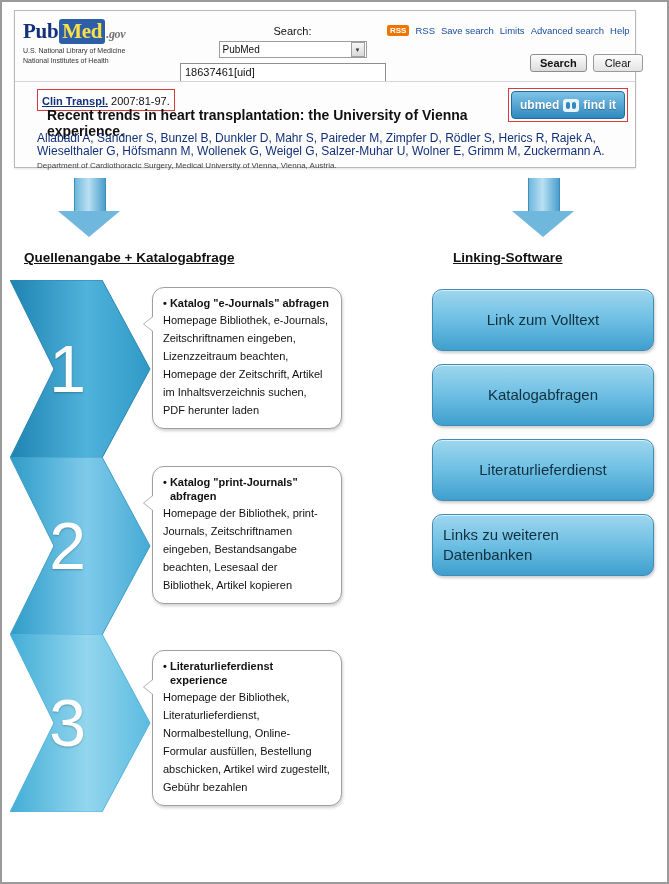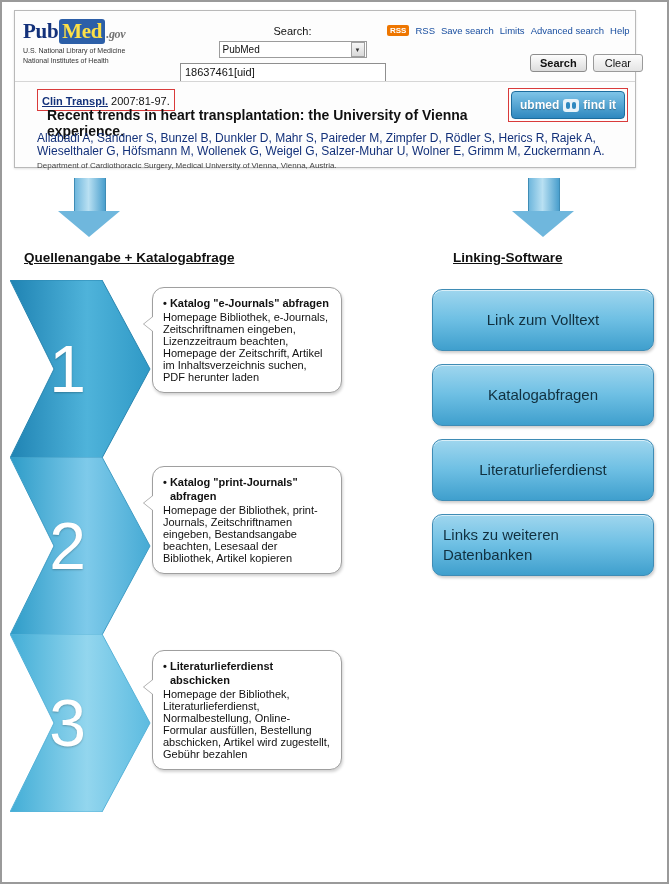--- a/index.html
+++ b/index.html
@@ -184,21 +184,21 @@
     background:#ffffff;border:1px solid #9f9f9f;border-radius:12px;
     box-shadow:1px 2px 3px rgba(0,0,0,.18);
     box-sizing:border-box;padding:8px 10px 9px 10px;
   }
   .bubble .bullet{
     font-size:11px;color:#111;font-weight:bold;margin:0 0 1px 0;
     text-indent:-7px;padding-left:7px;line-height:14px;
   }
   .bubble .bullet:before{content:"\2022  ";}
   .bubble .body{
-    font-size:11px;color:#111;line-height:12px;
+    font-size:11px;color:#111;line-height:18px;
   }
   .bubble .tail{
     position:absolute;left:-9px;top:28px;width:0;height:0;
     border-top:8px solid transparent;border-bottom:8px solid transparent;
     border-right:10px solid #ffffff;
     filter:drop-shadow(-1px 0 0 #9f9f9f);
   }
   .b1{left:150px;top:285px;}
   .b2{left:150px;top:464px;}
   .b3{left:150px;top:648px;}
@@ -338,21 +338,21 @@
           <stop offset="0.55" stop-color="#93d6ee"></stop>
           <stop offset="1" stop-color="#5cbbe0"></stop>
         </linearGradient>
       </defs>
       <path d="M0,0 L92,0 L140,89 L92,178 L0,178 L44,89 Z" fill="url(#g3)" stroke="#56b2d8" stroke-width="1"></path>
     </svg>
     <div class="num">3</div>
   </div>
   <div class="bubble b3">
     <div class="tail"></div>
-    <div class="bullet">Literaturlieferdienst abschicken</div>
+    <div class="bullet">Literaturlieferdienst experience</div>
     <div class="body">Homepage der Bibliothek, Literaturlieferdienst, Normalbestellung, Online-Formular ausfüllen, Bestellung abschicken, Artikel wird zugestellt, Gebühr bezahlen</div>
   </div>
 
   <div class="rbtn r1">Link zum Volltext</div>
   <div class="rbtn r2">Katalogabfragen</div>
   <div class="rbtn r3">Literaturlieferdienst</div>
   <div class="rbtn r4">Links zu weiteren Datenbanken</div>
 
 </div>
 

